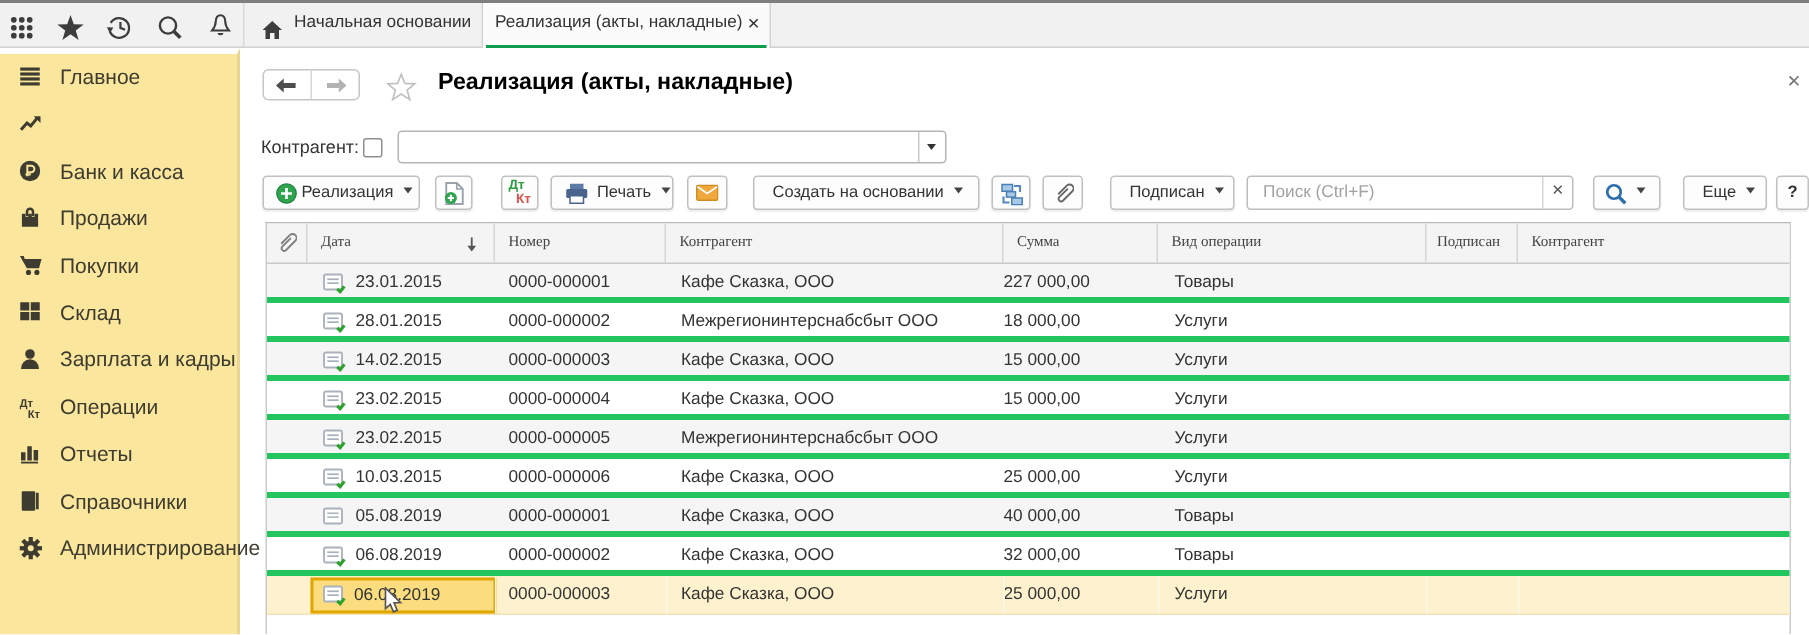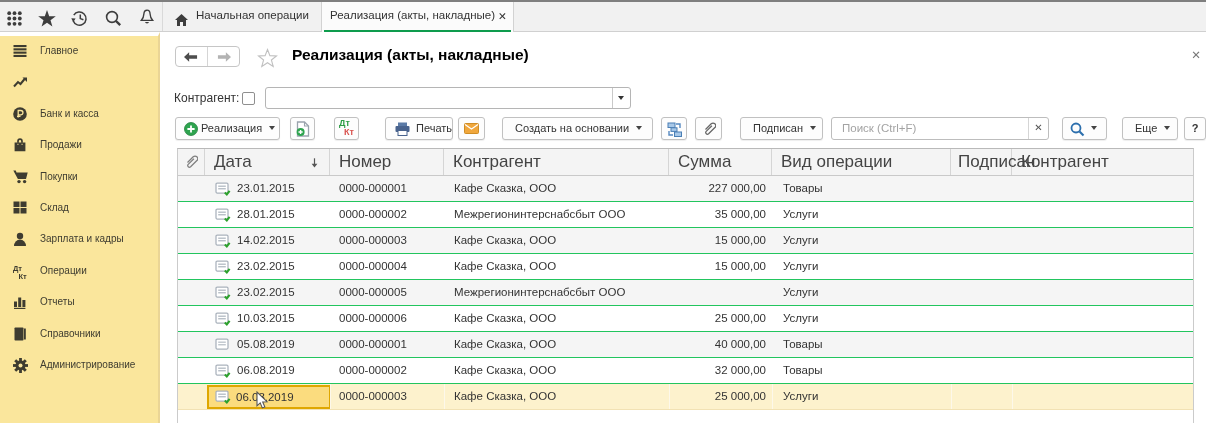--- a/index.html
+++ b/index.html
@@ -15,21 +15,21 @@
   #acttab { left:321px; top:2px; width:193px; height:30px; background:#fbfbfb;
             border-left:1px solid #d2d2d2; border-right:1px solid #d2d2d2; }
   #acttxt { left:330px; top:0; height:32px; line-height:30px; font-size:11.5px; color:#333; }
   #tabx { left:498px; top:2px; height:30px; line-height:29px; font-size:10.5px; color:#333; }
   #greenline { left:324px; top:29.5px; width:187px; height:2.5px; background:#0e9c4d; }
 
   
   #sidebar { left:0; top:32px; width:160px; height:391px; background:#fae69c; border-top:4px solid #fff; border-right:2px solid #ead595; }
   .mi { position:absolute; left:0; width:159px; height:28px; }
   .mi svg { position:absolute; left:13px; top:50%; margin-top:-7px; }
-  .mi span { position:absolute; left:40px; top:0; line-height:28px; font-size:10px; color:#3e3c30; white-space:nowrap; }
+  .mi span { position:absolute; left:40px; top:0; line-height:28px; font-size:14px; color:#3e3c30; white-space:nowrap; }
 
   
   #closex { left:1189px; top:48px; width:14px; height:14px; font-size:11.5px; color:#777; text-align:center; line-height:14px;}
 
   #navgrp { left:175px; top:46px; width:65px; height:21px; background:#fff; border:1px solid #c6c6c6; border-radius:4px; }
   #navdiv { left:207px; top:47px; width:1px; height:19px; background:#d5d5d5; }
   #title { left:292px; top:46px; font-size:15.5px; font-weight:bold; color:#000; white-space:nowrap; }
 
   #lbl-k { left:174px; top:91px; font-size:12px; color:#333; }
   #chk-k { left:242px; top:92px; width:13px; height:13px; background:#fff; border:1px solid #8f8f8f; border-radius:2px; }
@@ -46,28 +46,28 @@
 
   #search { left:831px; top:117px; width:218px; height:23px; background:#fff; border:1px solid #bdbdbd; border-radius:3px; }
   #search .ph { position:absolute; left:10px; top:0; line-height:21px; font-size:11.5px; color:#a3a3a3;text-align:center; }
   #search .xbox { position:absolute; right:0; top:0; width:20px; height:21px; border-left:1px solid #d5d5d5;
                   text-align:center; line-height:20px; font-size:10px; color:#555; }
 
   
   #tbl { left:177px; top:148px; width:1017px; height:275px; border:1px solid #cbcbcb; border-top:1px solid #b9b9b9; border-bottom:none; background:#fff; }
   #thead { position:absolute; left:0; top:0; width:1015px; height:27px; background:#f4f4f4; border-bottom:1px solid #c9c9c9; }
   .hc { position:absolute; top:0; height:26px; border-right:1px solid #d5d5d5; line-height:26px;
-        font-size:17px; color:#444; padding-left:9px; }
-  .row { position:absolute; left:0; width:1015px; height:26px; border-bottom:1px solid #22c55e; }
+        font-size:10px; color:#444; padding-left:9px;font-family:Liberation Serif, serif; }
+  .row { position:absolute; left:0; width:1015px; height:26px; border-bottom:4px solid #22c55e; }
   .row.alt { background:#f5f5f5; }
   .cell { position:absolute; top:0; height:25px; line-height:25px; font-size:11.5px; color:#333; white-space:nowrap; }
   .c-date { left:59px; }
   .c-num  { left:161px; }
   .c-ctr  { left:276px; }
-  .c-sum  { left:491px; width:97px; text-align:right; }
+  .c-sum  { left:491px; width:97px; }
   .c-vid  { left:605px; }
   .dicon  { position:absolute; left:37px; top:6px; z-index:3; }
 
   .row.sel { background:#fdf2cd; border-bottom:1px solid #f2e2b4; }
   .selcell { left:29px; width:124px; height:24px; top:1px; background:#fbdc7e; border:2px solid #dfa700; line-height:20px; }
   .sel .vs { position:absolute; top:0; width:1px; height:25px; background:#fdf8ea; }
 </style>
 </head>
 <body>
 
@@ -100,21 +100,21 @@
   <path d="M11 11 L15.2 15.2" stroke="#3d3d3d" stroke-width="2.4"></path>
 </svg>
 <svg class="abs" style="left:139px;top:9px" width="16" height="16" viewBox="0 0 16 16">
   <path d="M8 1.2 C6.1 1.2 5 2.9 4.9 4.9 C4.8 7.8 4 9.4 2.4 11.3 L13.6 11.3 C12 9.4 11.2 7.8 11.1 4.9 C11 2.9 9.9 1.2 8 1.2 Z" fill="none" stroke="#3d3d3d" stroke-width="1.35"></path>
   <path d="M6.1 13 A 1.9 1.5 0 0 0 9.9 13 Z" fill="#3d3d3d"></path>
 </svg>
 
 <svg class="abs" style="left:175px;top:14px" width="13" height="12" viewBox="0 0 13 12">
   <path d="M6.5 0 L13 6 L11 6 L11 12 L8 12 L8 8 L5 8 L5 12 L2 12 L2 6 L0 6 Z" fill="#3d3d3d"></path>
 </svg>
-<div class="abs" id="hometxt">Начальная операции</div>
+<div class="abs" id="hometxt">Начальная основании</div>
 <div class="abs" id="acttab"></div>
 <div class="abs" id="acttxt">Реализация (акты, накладные)</div>
 <div class="abs" id="tabx">✕</div>
 <div class="abs" id="greenline"></div>
 
 <div class="abs" id="sidebar"></div>
 <div class="mi" style="top:37px">
     <svg width="14" height="14" viewBox="0 0 14 14">
       <g fill="#3e3c30">
         <rect x="0.5" y="1" width="13" height="2.1"></rect>
@@ -244,21 +244,21 @@
     <path d="M1.5 1 L8.5 1 L12.5 5 L12.5 15 L1.5 15 Z" fill="#fff" stroke="#9aa3ad" stroke-width="1.3"></path>
     <path d="M8.5 1 L8.5 5 L12.5 5" fill="none" stroke="#9aa3ad" stroke-width="1.1"></path>
     <circle cx="4.6" cy="11" r="4" fill="#2ea44f"></circle>
     <path d="M4.6 8.9 L4.6 13.1 M2.5 11 L6.7 11" stroke="#fff" stroke-width="1.4"></path>
   </svg>
 </div>
 <div class="btn" style="left:334px;width:25px;">
   <div style="position:absolute;left:4px;top:1px;font-size:9px;font-weight:bold;color:#2e9e45;line-height:9px">Дт</div>
   <div style="position:absolute;left:9px;top:10px;font-size:9px;font-weight:bold;color:#d9534f;line-height:9px">Кт</div>
 </div>
-<div class="btn" style="left:385px;width:68px;text-align:right;">
+<div class="btn" style="left:367px;width:82px;">
   <svg style="position:absolute;left:9px;top:4px" width="15" height="14" viewBox="0 0 15 14">
     <rect x="3" y="0.5" width="9" height="3.5" fill="#5b7aa6"></rect>
     <rect x="0.5" y="4" width="14" height="6" rx="1" fill="#49638d"></rect>
     <rect x="3" y="8.5" width="9" height="5" fill="#fff" stroke="#49638d" stroke-width="1"></rect>
   </svg>
   <span style="margin-left:30px">Печать</span><span class="car"></span>
 </div>
 <div class="btn" style="left:458px;width:27px;">
   <svg style="position:absolute;left:5px;top:5px" width="15" height="11" viewBox="0 0 15 11">
     <rect x="0.5" y="0.5" width="14" height="10" rx="1" fill="#f0a73c" stroke="#cf8d25"></rect>
@@ -334,21 +334,21 @@
 <div class="abs row" style="left:178px;top:202px;">
   <svg class="dicon" width="16" height="15" viewBox="0 0 16 15">
       <rect x="1" y="1" width="12" height="10" rx="1.2" fill="#fff" stroke="#aab2bc" stroke-width="1.25"></rect>
       <rect x="3.2" y="3.6" width="7.6" height="1.15" fill="#a8b1bb"></rect>
       <rect x="3.2" y="6.2" width="7.6" height="1.15" fill="#a8b1bb"></rect>
       <path d="M9.8 10.6 L11.8 12.5 L14.6 8.9" fill="none" stroke="#2da12d" stroke-width="2.1"></path>
     </svg>
   <div class="cell c-date">28.01.2015</div>
   <div class="cell c-num">0000-000002</div>
   <div class="cell c-ctr">Межрегионинтерснабсбыт ООО</div>
-  <div class="cell c-sum">35 000,00</div>
+  <div class="cell c-sum">18 000,00</div>
   <div class="cell c-vid">Услуги</div>
 </div>
 <div class="abs row alt" style="left:178px;top:228px;">
   <svg class="dicon" width="16" height="15" viewBox="0 0 16 15">
       <rect x="1" y="1" width="12" height="10" rx="1.2" fill="#fff" stroke="#aab2bc" stroke-width="1.25"></rect>
       <rect x="3.2" y="3.6" width="7.6" height="1.15" fill="#a8b1bb"></rect>
       <rect x="3.2" y="6.2" width="7.6" height="1.15" fill="#a8b1bb"></rect>
       <path d="M9.8 10.6 L11.8 12.5 L14.6 8.9" fill="none" stroke="#2da12d" stroke-width="2.1"></path>
     </svg>
   <div class="cell c-date">14.02.2015</div>

